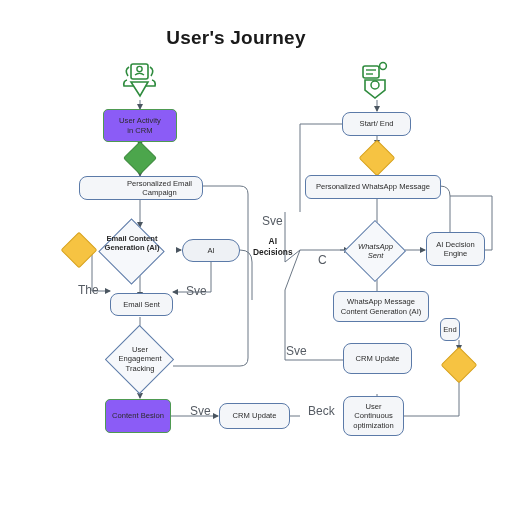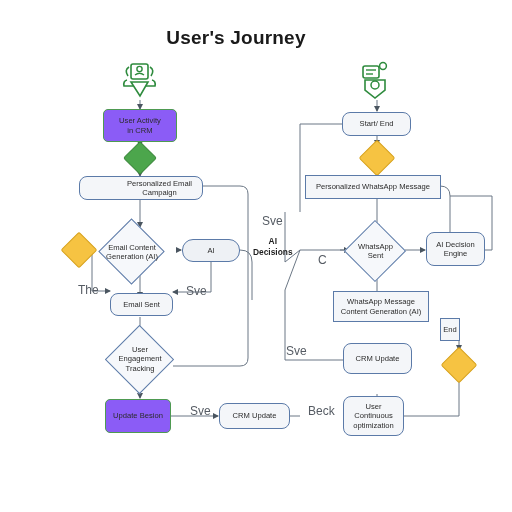--- a/index.html
+++ b/index.html
@@ -56,21 +56,21 @@
   .node.green {
     background: #8b5cf6;
     border: 1px solid #4e9a51;
     border-radius: 5px;
   }
   .node.pill {
     border-radius: 11px;
     background: #eef1f5;
   }
   .node.rounded {
-    border-radius: 0;
+    border-radius: 6px;
   }
   .diamond {
     position: absolute;
     box-sizing: border-box;
     transform: rotate(45deg);
     border-radius: 2px;
   }
   .diamond.green {
     background: #4ca64c;
     border: 1px solid #3d8a3d;
@@ -201,21 +201,21 @@
 in CRM</span>
   </div>
 
   <div class="diamond green" style="left:128px; top:146px; width:24px; height:24px;"></div>
 
   <div class="node" style="left:79px; top:176px; width:124px; height:24px;padding-left:39px;">
     <span>Personalized Email Campaign</span>
   </div>
 
   <div class="dwhite" style="left:108px; top:228px; width:47px; height:47px;"></div>
-  <div class="dlabel" style="left:95px; top:238px; width:74px; height:28px;">
+  <div class="dlabel" style="left:95px; top:229px; width:74px; height:28px;font-weight:bold;">
     <span style="white-space:pre-line;">Email Content
 Generation (AI)</span>
   </div>
 
   <div class="node pill" style="left:182px; top:239px; width:58px; height:23px;">
     <span>AI</span>
   </div>
 
   <div class="diamond amber" style="left:66px; top:237px; width:26px; height:26px;"></div>
 
@@ -224,21 +224,21 @@
   </div>
 
   <div class="dwhite" style="left:115px; top:335px; width:49px; height:49px;"></div>
   <div class="dlabel" style="left:108px; top:339px; width:64px; height:40px;">
     <span style="white-space:pre-line;">User
 Engagement
 Tracking</span>
   </div>
 
   <div class="node green" style="left:105px; top:399px; width:66px; height:34px;">
-    <span>Update Besion</span>
+    <span>Content Besion</span>
   </div>
 
   <div class="node" style="left:219px; top:403px; width:71px; height:26px;">
     <span>CRM Update</span>
   </div>
 
   <div class="edge-label" style="left:78px; top:283px;">The</div>
   <div class="edge-label" style="left:186px; top:284px;">Sve</div>
   <div class="edge-label" style="left:190px; top:404px;">Sve</div>
 
@@ -247,21 +247,21 @@
   </div>
 
   <div class="diamond amber" style="left:364px; top:145px; width:26px; height:26px;"></div>
 
   <div class="node rounded" style="left:305px; top:175px; width:136px; height:24px;">
     <span>Personalized WhatsApp Message</span>
   </div>
 
   <div class="dwhite" style="left:353px; top:229px; width:44px; height:44px;"></div>
   <div class="dlabel" style="left:347px; top:238px; width:57px; height:26px;">
-    <span style="white-space:pre-line;">WhatsApp
+    <span style="white-space:pre-line;font-style:italic;">WhatsApp
 Sent</span>
   </div>
 
   <div class="node" style="left:426px; top:232px; width:59px; height:34px;">
     <span style="white-space:pre-line;">AI Decision
 Engine</span>
   </div>
 
   <div class="node rounded" style="left:333px; top:291px; width:96px; height:31px;">
     <span style="white-space:pre-line;">WhatsApp Message

